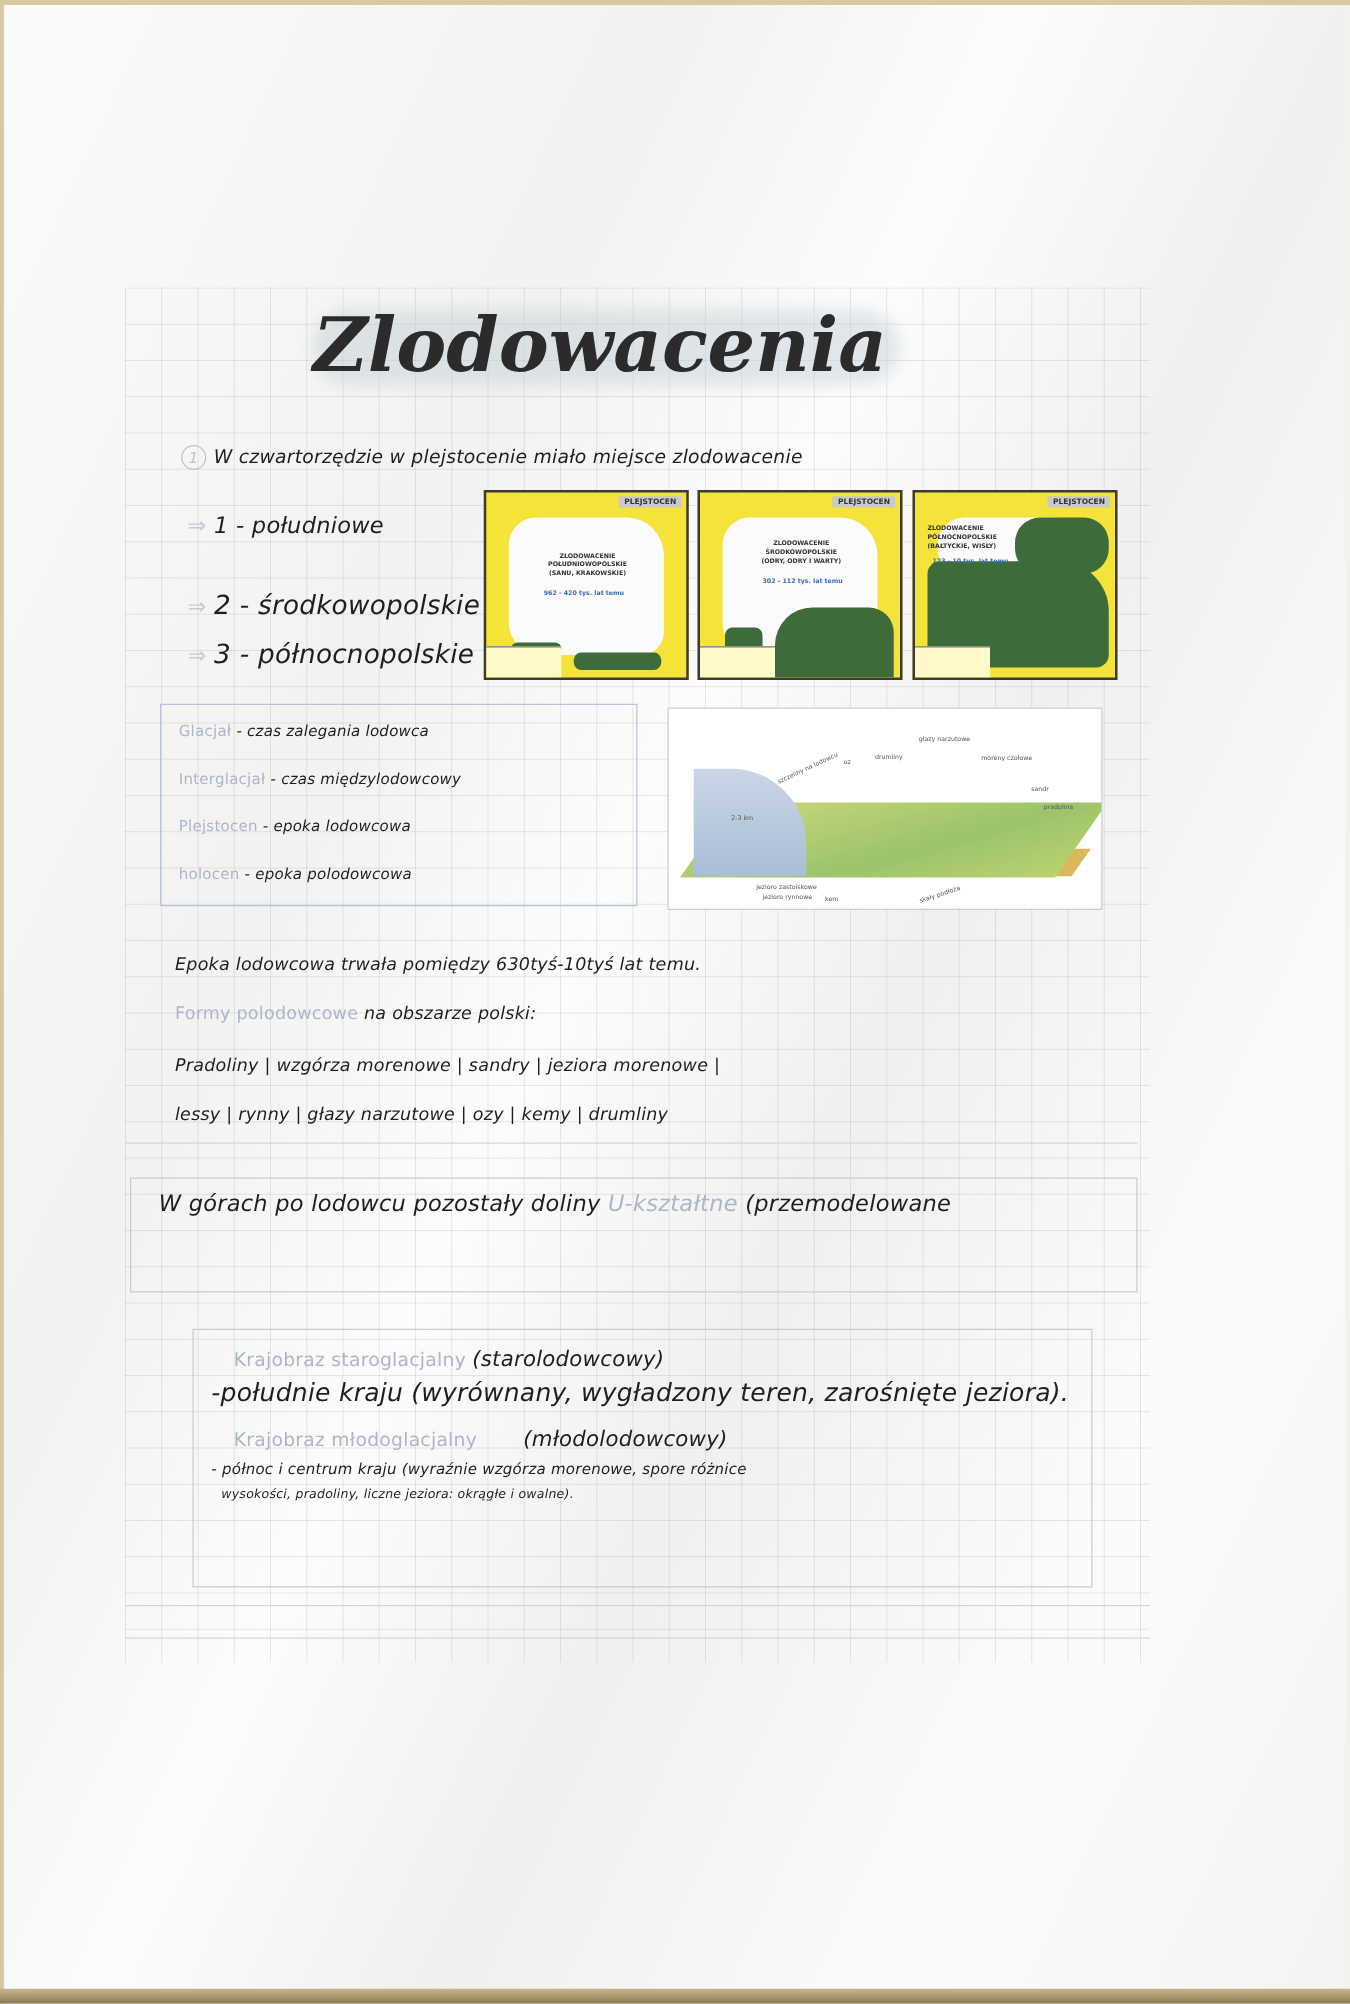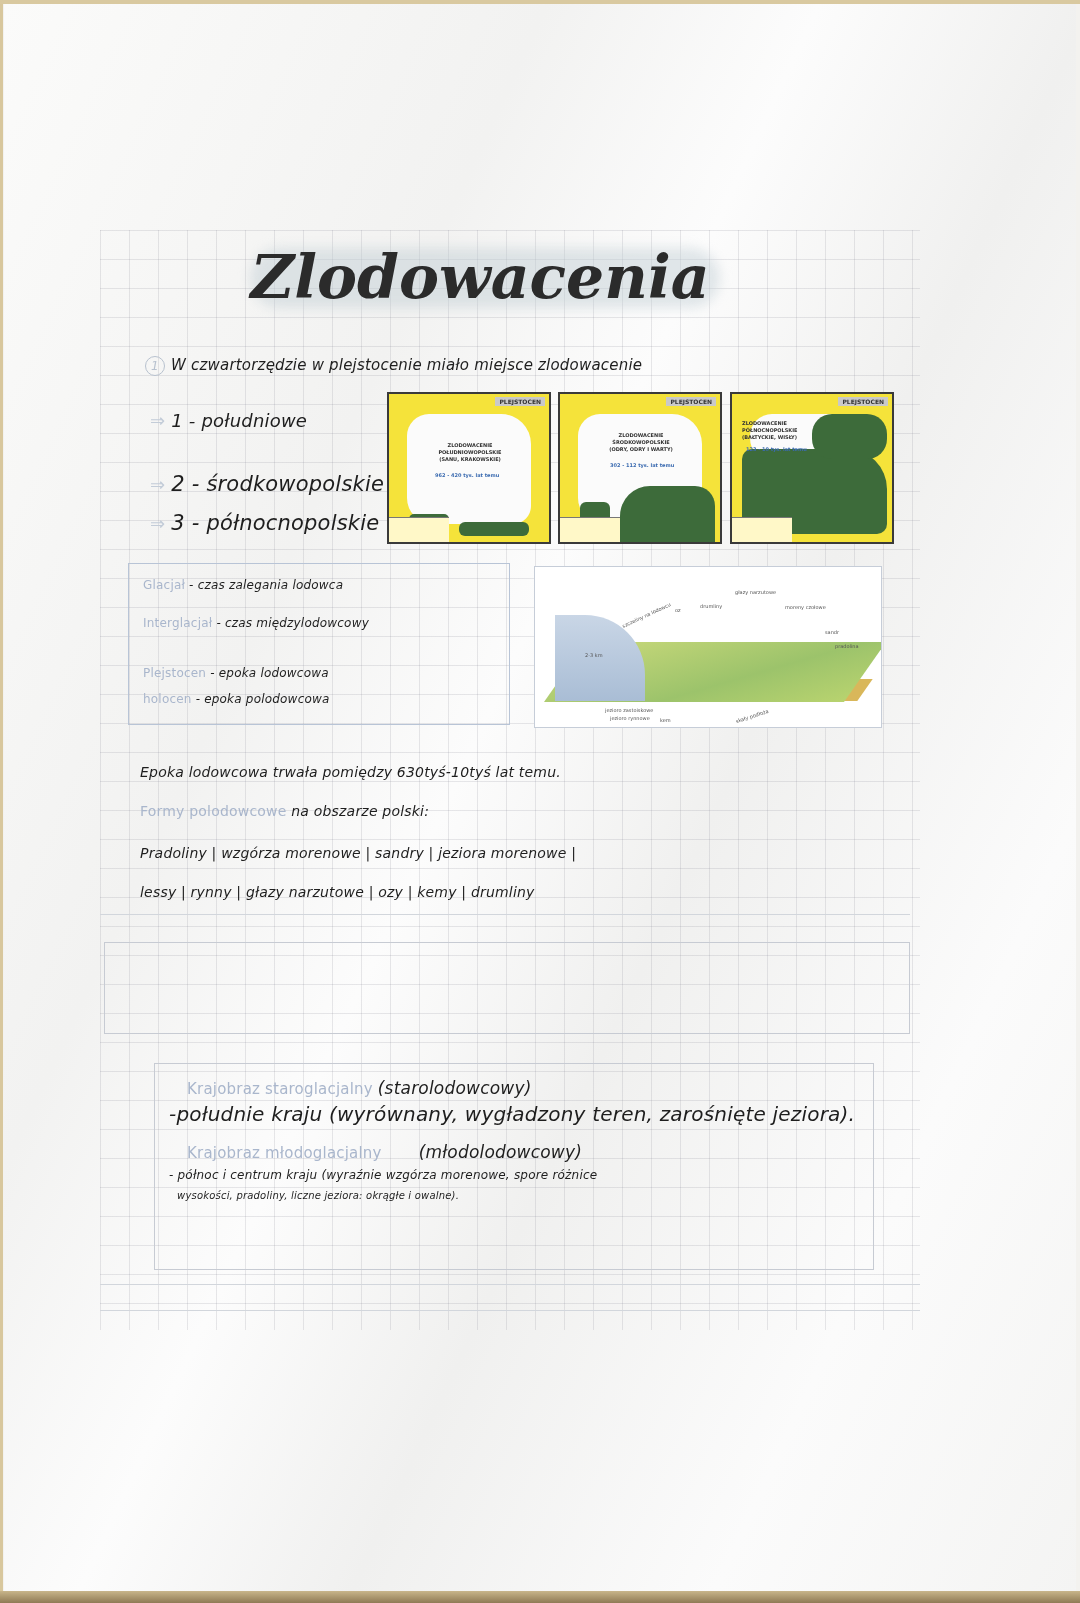--- a/index.html
+++ b/index.html
@@ -161,21 +161,21 @@
       <div>PÓŁNOCNOPOLSKIE</div>
       <div>(BAŁTYCKIE, WISŁY)</div>
   </div>
   <div class="date" style="left:14px;top:52px;">123 - 10 tys. lat temu</div>
   <div class="legend"></div>
 </div>
 
 <div class="box-defs">
   <div class="def hw" style="top:14px;"><span class="pale">Glacjał</span> <span class="ink">- czas zalegania lodowca</span></div>
   <div class="def hw" style="top:52px;"><span class="pale">Interglacjał</span> <span class="ink">- czas międzylodowcowy</span></div>
-  <div class="def hw" style="top:102px;"><span class="pale">Plejstocen</span> <span class="ink">- epoka lodowcowa</span></div>
+  <div class="def hw" style="top:90px;"><span class="pale">Plejstocen</span> <span class="ink">- epoka lodowcowa</span></div>
   <div class="def hw" style="top:128px;"><span class="pale">holocen</span> <span class="ink">- epoka polodowcowa</span></div>
 </div>
 
 <div class="diagram">
   <div class="diag-soil"></div>
   <div class="diag-base"></div>
   <div class="diag-ice"></div>
   <div class="diag-lbl" style="left:85px;top:45px;transform:rotate(-25deg);">szczeliny na lodowcu</div>
   <div class="diag-lbl" style="left:50px;top:85px;">2-3 km</div>
   <div class="diag-lbl" style="left:200px;top:22px;">głazy narzutowe</div>
@@ -193,20 +193,23 @@
 <div class="text-line ink hw" style="top:764px;">Epoka lodowcowa trwała pomiędzy 630tyś-10tyś lat temu.</div>
 <div class="text-line hw" style="top:803px;">
   <span class="pale">Formy polodowcowe</span> <span class="ink">na obszarze polski:</span>
 </div>
 <div class="text-line ink hw" style="top:845px;">Pradoliny | wzgórza morenowe | sandry | jeziora morenowe |</div>
 <div class="text-line ink hw" style="top:884px;">lessy | rynny | głazy narzutowe | ozy | kemy | drumliny</div>
 
 <div class="rule" style="top:914px;width:810px;"></div>
 
 <div class="box-mountains">
+  <div class="abs hw ink" style="left:22px;top:10px;font-size:18px;">
+    <span>W górach po lodowcu pozostały doliny</span> <span class="pale">U-kształtne</span> <span>(przemodelowane</span>
+  </div>
 </div>
 
 <div class="box-landscapes">
   <div class="abs hw" style="left:32px;top:14px;font-size:15px;">
     <span class="pale">Krajobraz staroglacjalny</span> <span class="ink" style="font-size:17px;">(starolodowcowy)</span>
   </div>
   <div class="abs hw ink" style="left:14px;top:38px;font-size:20px;">-południe kraju (wyrównany, wygładzony teren, zarośnięte jeziora).</div>
   <div class="abs hw" style="left:32px;top:78px;font-size:15px;">
     <span class="pale">Krajobraz młodoglacjalny</span> <span class="ink" style="font-size:17px;margin-left:32px;">(młodolodowcowy)</span>
   </div>

